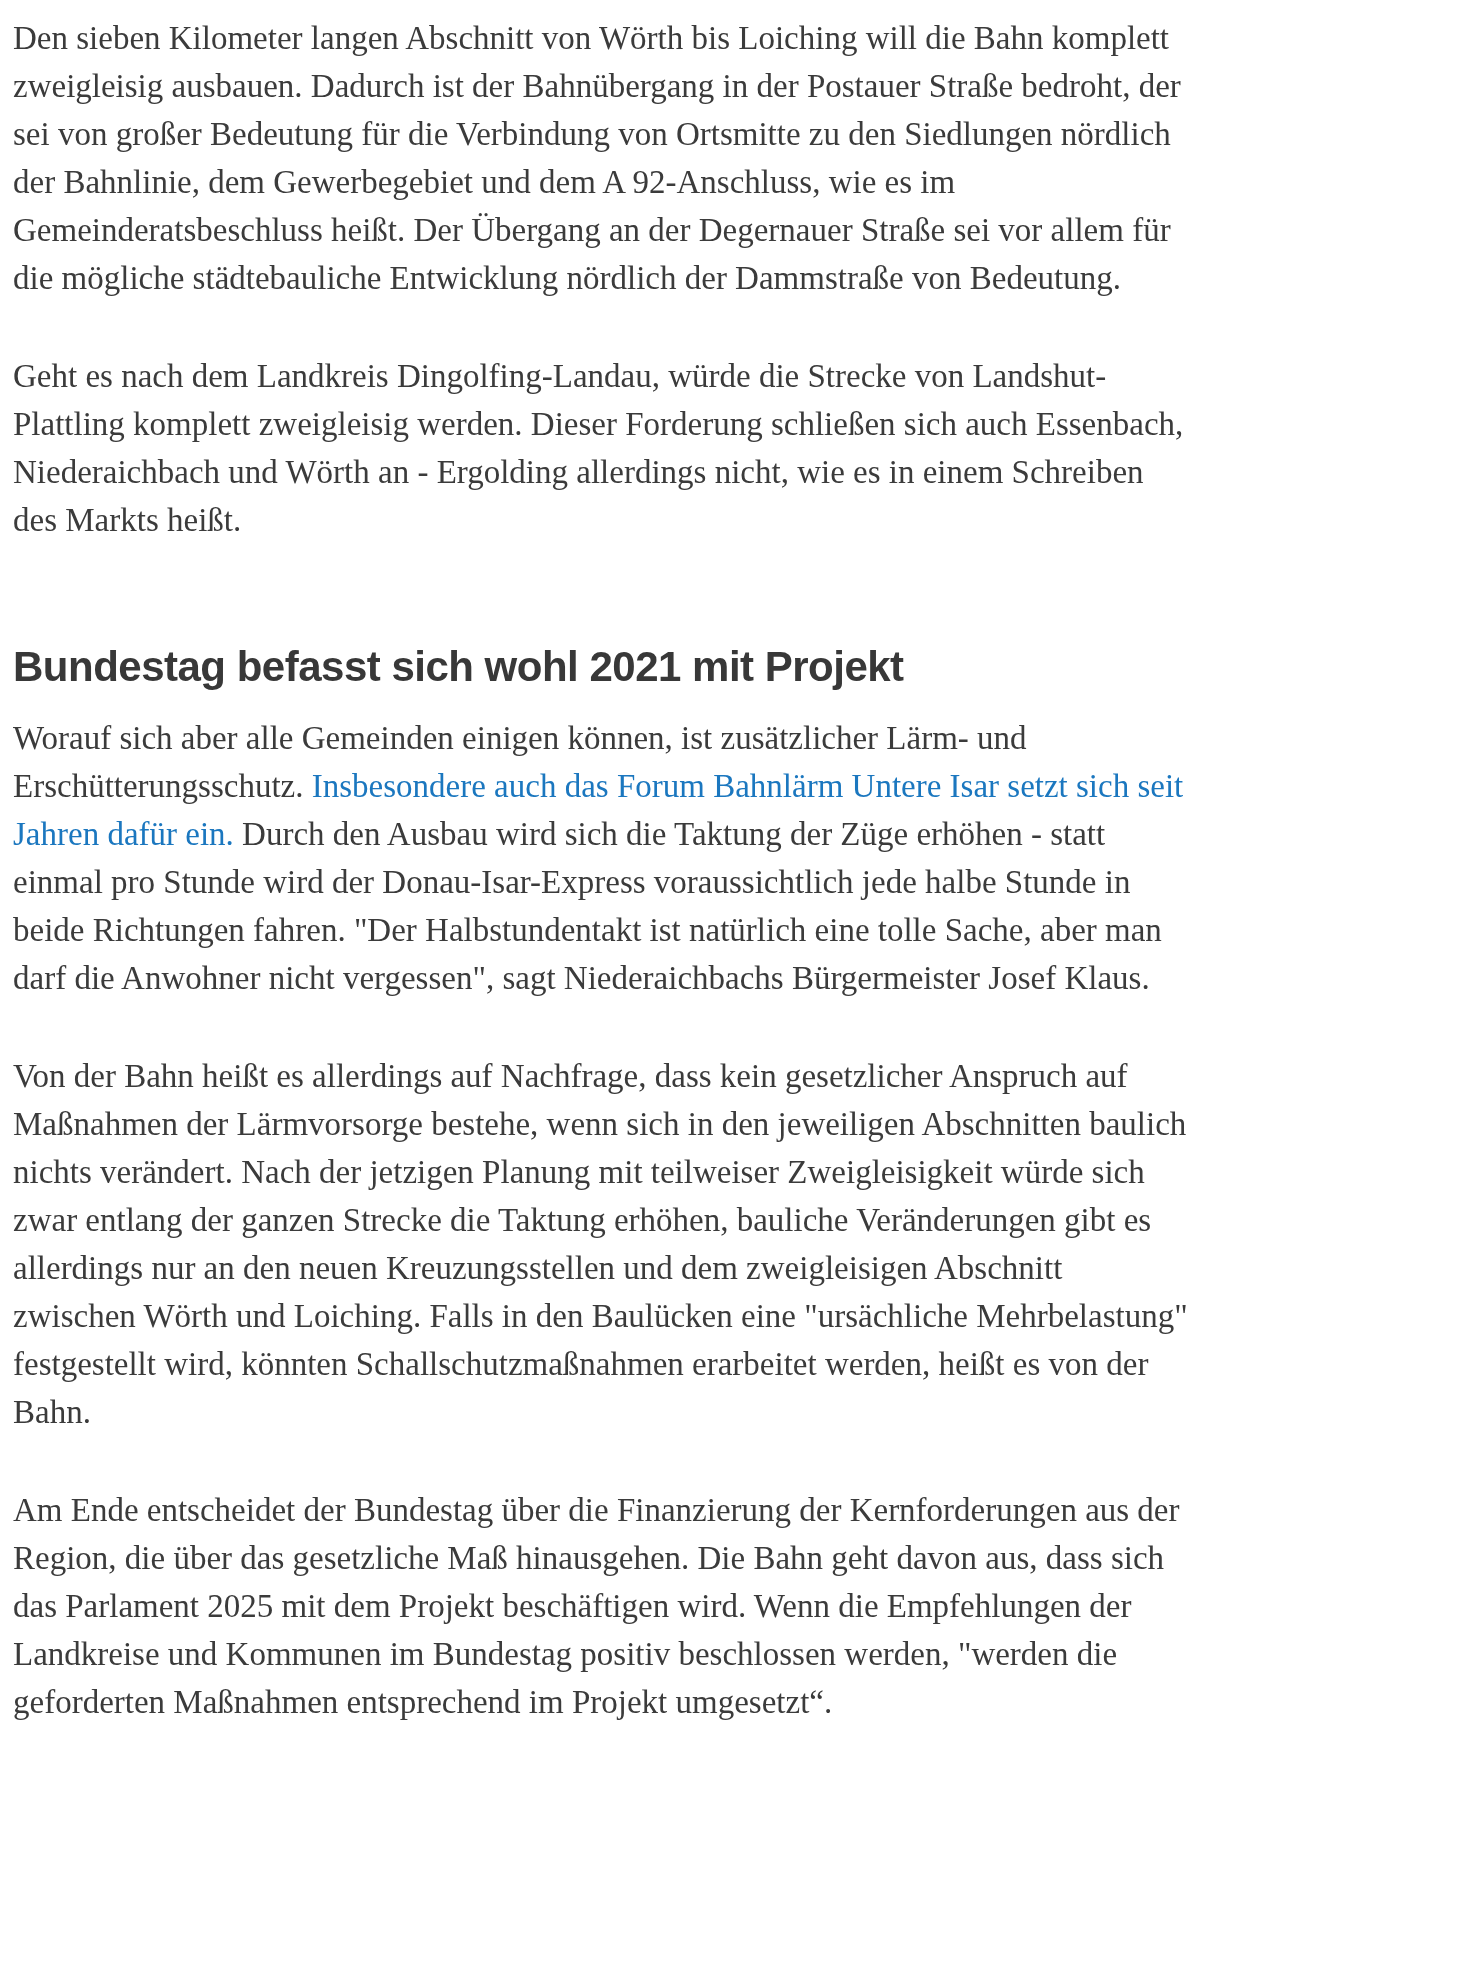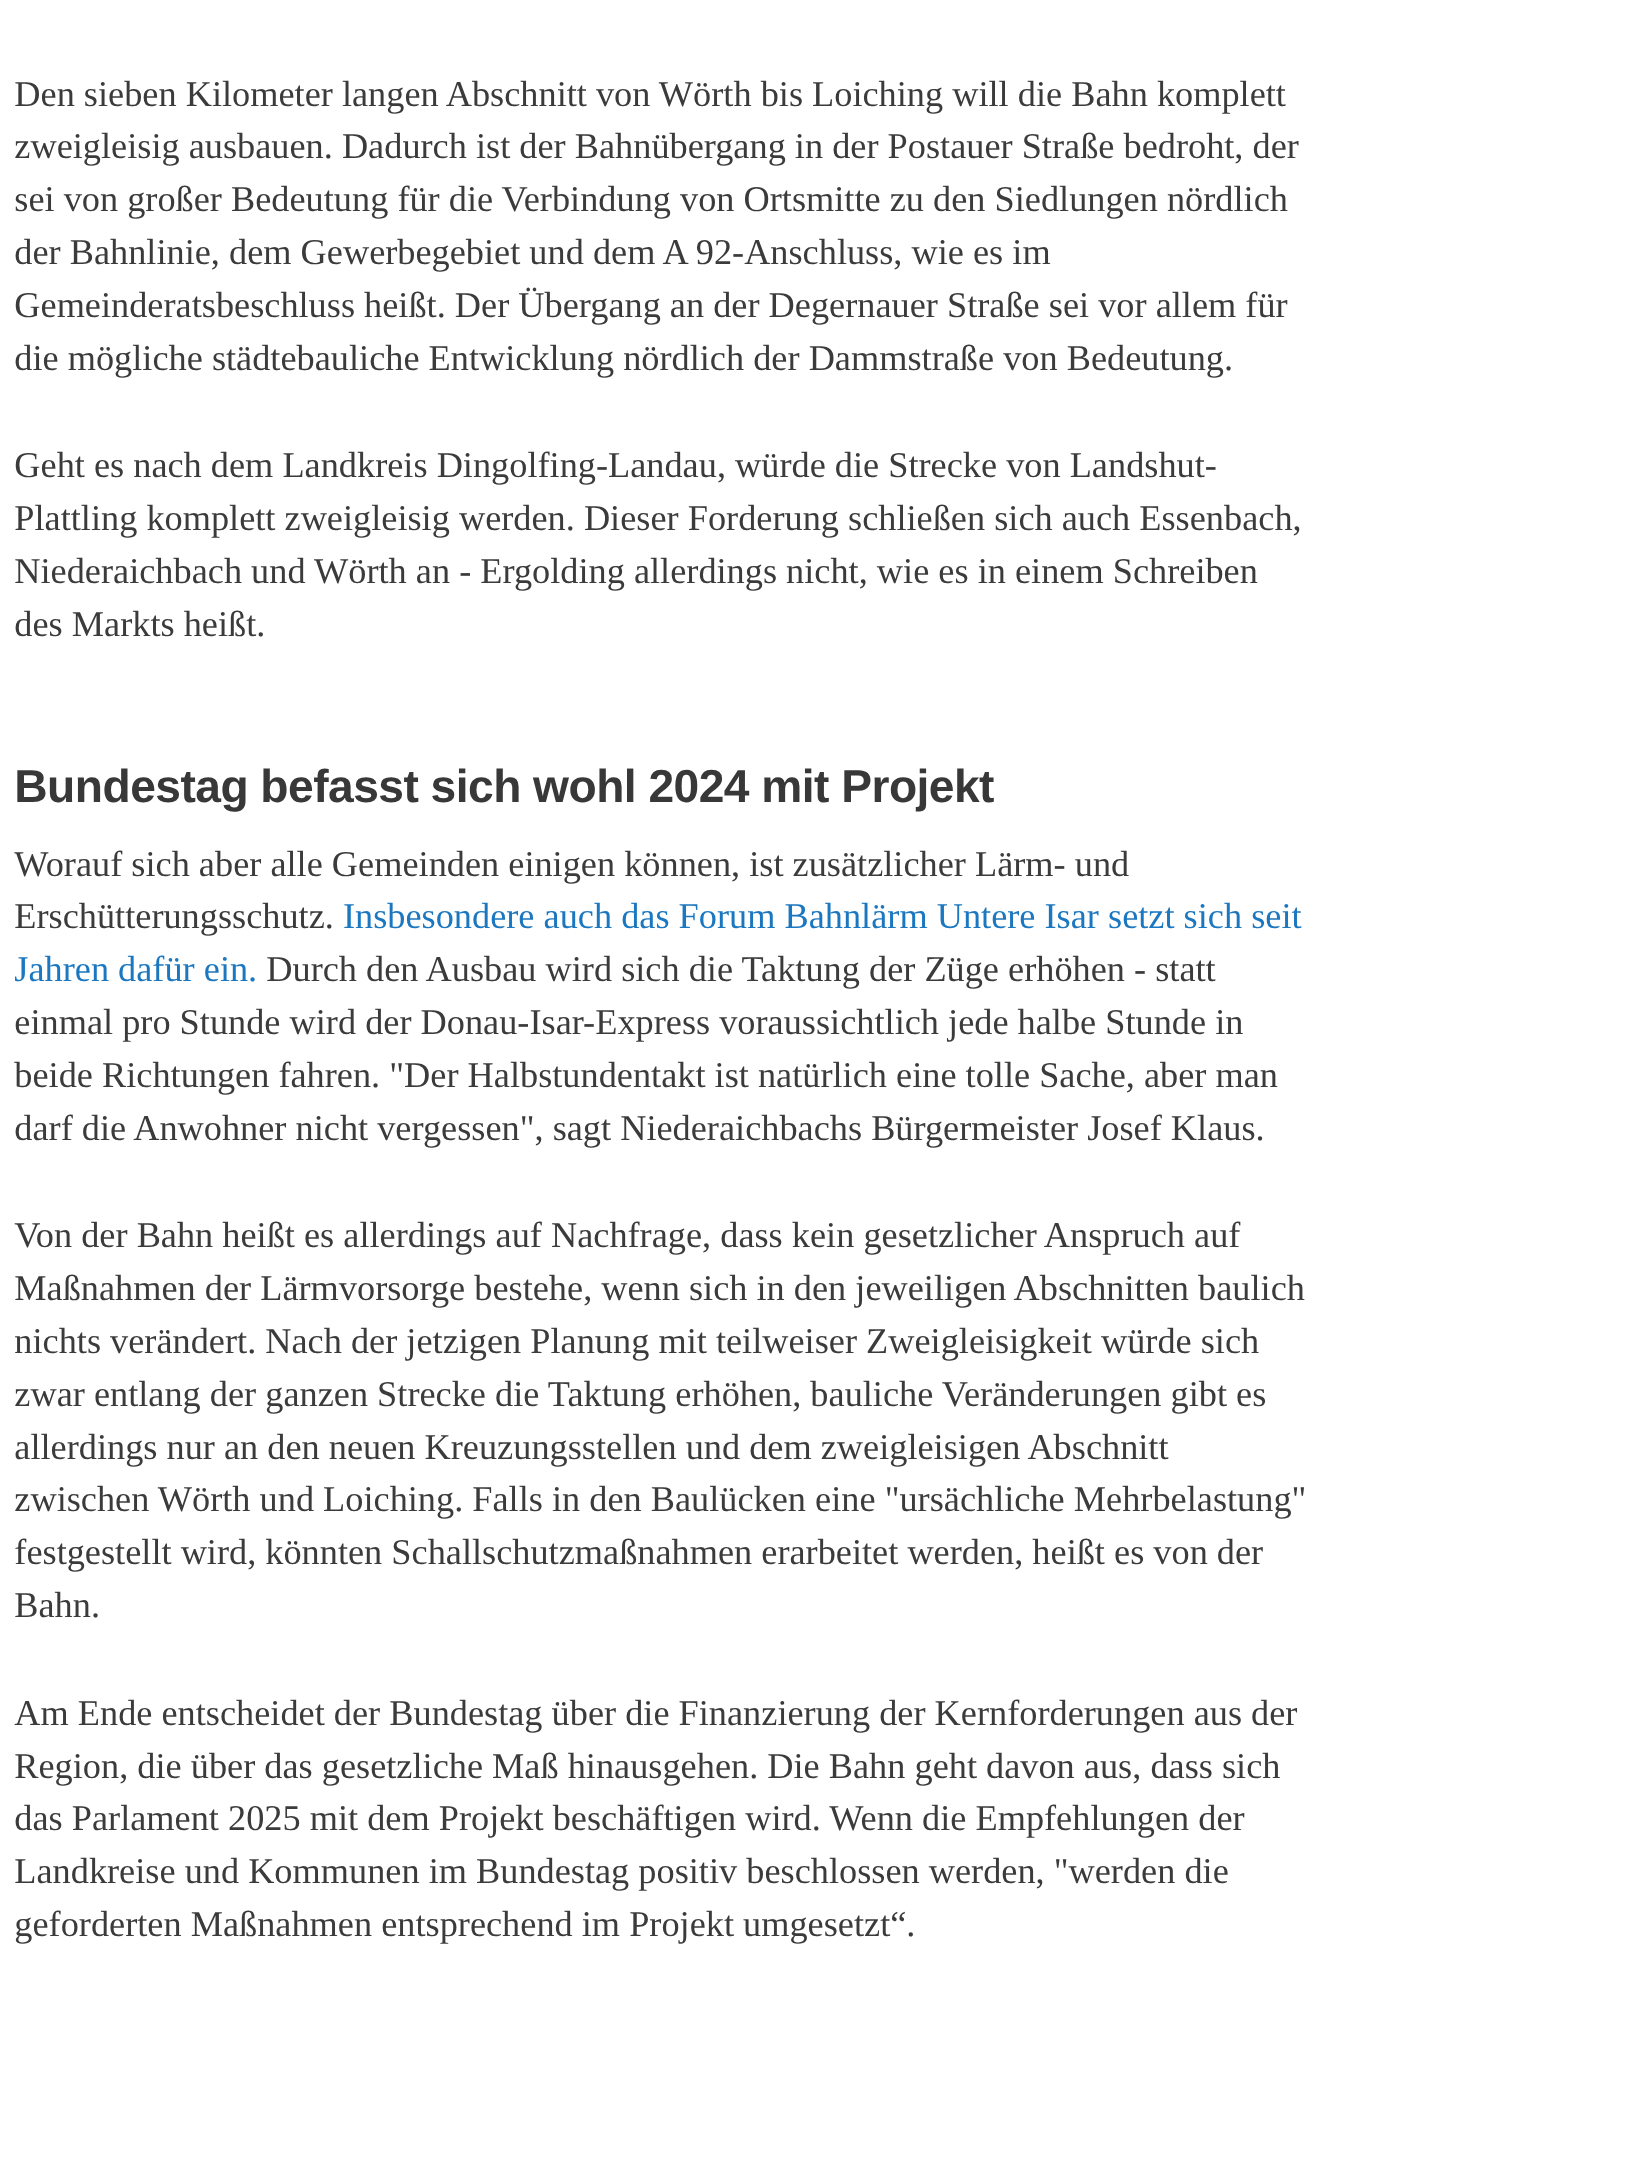--- a/index.html
+++ b/index.html
@@ -9,21 +9,20 @@
   }
   .page {
     width: 1478px;
     min-height: 1980px;
     background: #ffffff;
     box-sizing: border-box;
     padding: 14px 0 20px 13px;
   }
   .article {
     width: 1175px;
-    margin-top: 48px;
   }
   .article p {
     font-family: "Liberation Serif", "DejaVu Serif", serif;
     font-size: 33px;
     line-height: 48px;
     color: #3b3b3b;
     margin: 0 0 50px 0;
     text-rendering: optimizeLegibility;
   }
   .article h2 {
@@ -44,21 +43,21 @@
 </head>
 <body>
 
 <div class="page">
   <div class="article">
 
     <p>Den sieben Kilometer langen Abschnitt von Wörth bis Loiching will die Bahn komplett zweigleisig ausbauen. Dadurch ist der Bahnübergang in der Postauer Straße bedroht, der sei von großer Bedeutung für die Verbindung von Ortsmitte zu den Siedlungen nördlich der Bahnlinie, dem Gewerbegebiet und dem A 92-Anschluss, wie es im Gemeinderatsbeschluss heißt. Der Übergang an der Degernauer Straße sei vor allem für die mögliche städtebauliche Entwicklung nördlich der Dammstraße von Bedeutung.</p>
 
     <p>Geht es nach dem Landkreis Dingolfing-Landau, würde die Strecke von Landshut-Plattling komplett zweigleisig werden. Dieser Forderung schließen sich auch Essenbach, Niederaichbach und Wörth an - Ergolding allerdings nicht, wie es in einem Schreiben des Markts heißt.</p>
 
-    <h2>Bundestag befasst sich wohl 2024 mit Projekt</h2>
+    <h2>Bundestag befasst sich wohl 2021 mit Projekt</h2>
 
     <p><span>Worauf sich aber alle Gemeinden einigen können, ist zusätzlicher Lärm- und Erschütterungsschutz. </span><a class="inline-link">Insbesondere auch das Forum Bahnlärm Untere Isar setzt sich seit Jahren dafür ein.</a><span> Durch den Ausbau wird sich die Taktung der Züge erhöhen - statt einmal pro Stunde wird der Donau-Isar-Express voraussichtlich jede halbe Stunde in beide Richtungen fahren. "Der Halbstundentakt ist natürlich eine tolle Sache, aber man darf die Anwohner nicht vergessen", sagt Niederaichbachs Bürgermeister Josef Klaus.</span></p>
 
     <p>Von der Bahn heißt es allerdings auf Nachfrage, dass kein gesetzlicher Anspruch auf Maßnahmen der Lärmvorsorge bestehe, wenn sich in den jeweiligen Abschnitten baulich nichts verändert. Nach der jetzigen Planung mit teilweiser Zweigleisigkeit würde sich zwar entlang der ganzen Strecke die Taktung erhöhen, bauliche Veränderungen gibt es allerdings nur an den neuen Kreuzungsstellen und dem zweigleisigen Abschnitt zwischen Wörth und Loiching. Falls in den Baulücken eine "ursächliche Mehrbelastung" festgestellt wird, könnten Schallschutzmaßnahmen erarbeitet werden, heißt es von der Bahn.</p>
 
     <p>Am Ende entscheidet der Bundestag über die Finanzierung der Kernforderungen aus der Region, die über das gesetzliche Maß hinausgehen. Die Bahn geht davon aus, dass sich das Parlament 2025 mit dem Projekt beschäftigen wird. Wenn die Empfehlungen der Landkreise und Kommunen im Bundestag positiv beschlossen werden, "werden die geforderten Maßnahmen entsprechend im Projekt umgesetzt“.</p>
 
   </div>
 </div>
 

